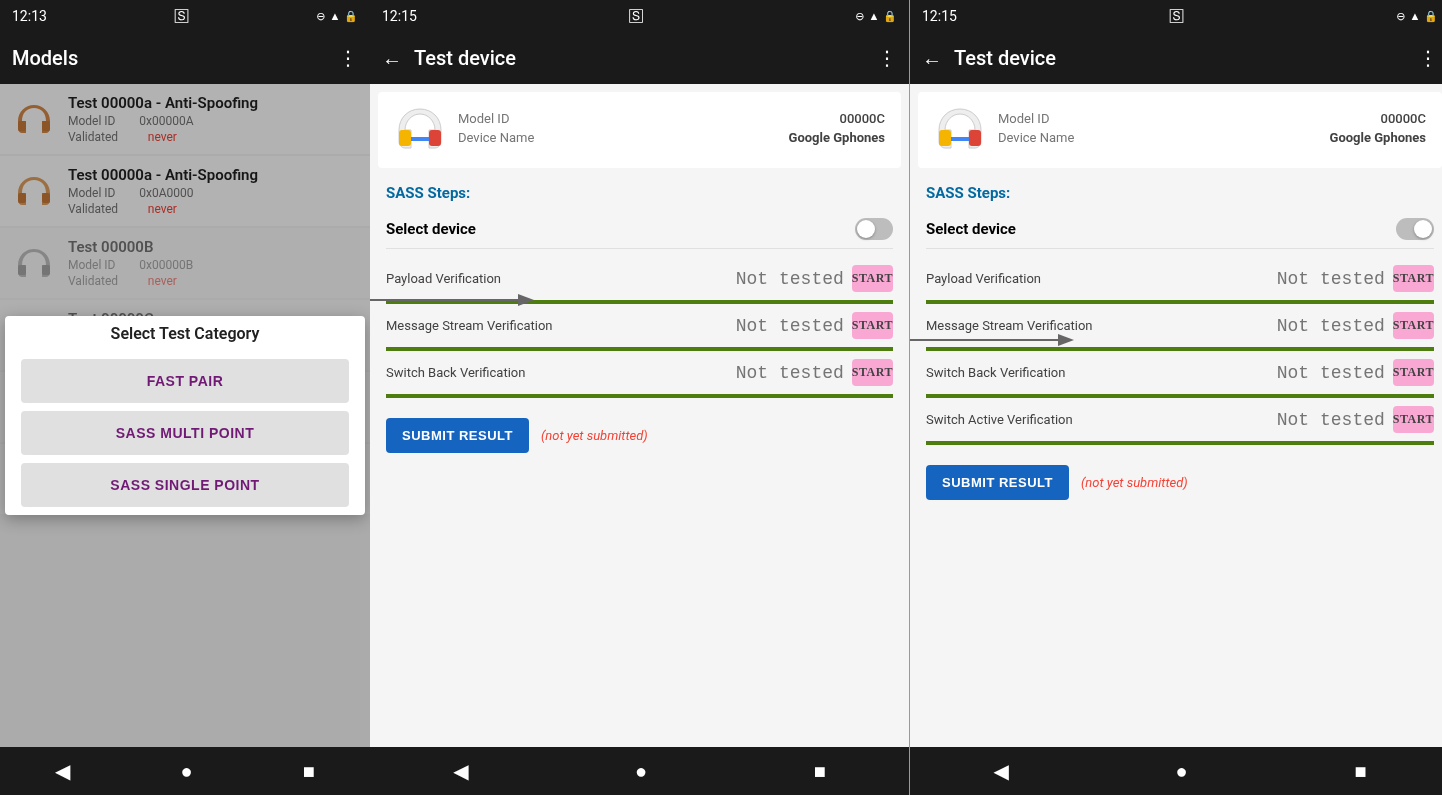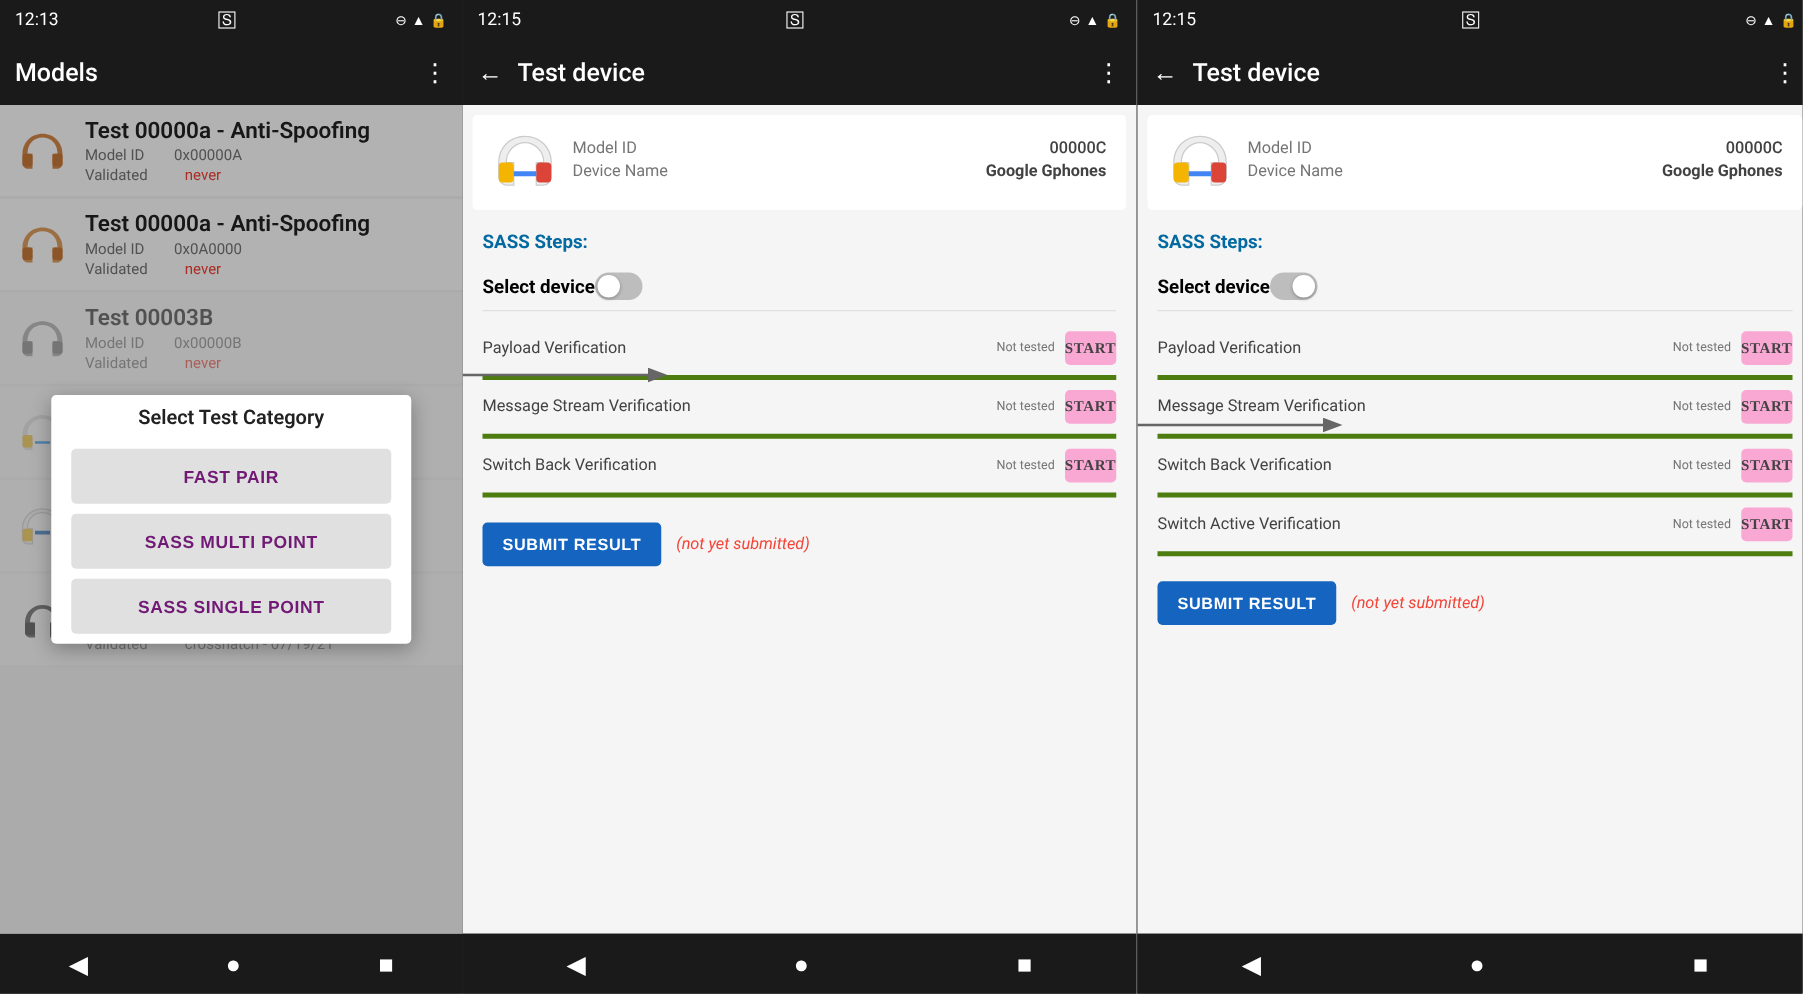--- a/index.html
+++ b/index.html
@@ -103,39 +103,39 @@
     .model-avatar {
       width: 44px;
       height: 44px;
       flex-shrink: 0;
       display: flex;
       align-items: center;
       justify-content: center;
     }
 
     .model-info { flex: 1; }
-    .model-name { font-size: 18px; font-weight: 600; color: #212121; }
+    .model-name { font-size: 15px; font-weight: 600; color: #212121; }
     .model-sub { font-size: 12px; color: #757575; margin-top: 2px; }
     .model-sub span.never { color: #f44336; }
 
     
     .modal-overlay {
       position: absolute;
       top: 0; left: 0; right: 0; bottom: 0;
       background: rgba(0,0,0,0.3);
       display: flex;
       align-items: center;
       justify-content: center;
       z-index: 10;
     }
     .modal-box {
       background: #fff;
       border-radius: 4px;
       padding: 8px 16px;
-      width: 288px;
+      width: 360px;
       box-shadow: 0 4px 16px rgba(0,0,0,0.3);
     }
     .modal-title {
       font-size: 16px;
       font-weight: 600;
       text-align: center;
       color: #212121;
       margin-bottom: 16px;
     }
     .modal-btn {
@@ -181,21 +181,21 @@
     }
     .device-meta-row span:first-child { color: #757575; }
     .device-meta-row span:last-child { font-weight: 500; }
     .device-meta-row span.bold { font-weight: 700; }
 
     .sass-section { padding: 8px 16px; }
     .sass-title { font-size: 15px; font-weight: 700; color: #0369a1; margin-bottom: 8px; }
 
     .select-device-row {
       display: flex;
-      justify-content: flex-start;
+      justify-content: space-between;
       align-items: center;
       padding: 8px 0;
       border-bottom: 1px solid #e0e0e0;
       margin-bottom: 8px;
     }
     .select-device-label { font-size: 15px; font-weight: 700; }
 
     
     .toggle {
       width: 38px;
@@ -216,21 +216,21 @@
       box-shadow: 0 1px 3px rgba(0,0,0,0.3);
     }
 
     .test-row {
       display: flex;
       align-items: center;
       padding: 8px 0;
       border-bottom: 4px solid #4d7c0f;
     }
     .test-label { font-size: 13px; color: #424242; flex: 1; }
-    .test-status { font-size: 10px; color: #757575; margin-right: 8px; min-width: 70px; text-align: right; }
+    .test-status { font-size: 18px; color: #757575; margin-right: 8px; min-width: 70px; text-align: right; font-family: Liberation Mono, monospace; }
     .start-btn {
       background: #f9a8d4;
       border: none;
       border-radius: 4px;
       padding: 6px 0;
       font-size: 12px;
       font-weight: 700;
       color: #424242;
       cursor: pointer;
       letter-spacing: 0.5px;
@@ -347,21 +347,21 @@
 
     <div class="model-item dimmed">
       <div class="model-avatar">
         <svg viewBox="0 0 40 40" width="40" height="40">
           <path d="M20 6 C11 6 4 13 4 22 L4 30 C4 32 6 34 8 34 L12 34 L12 22 L8 22 C8 14 13 9 20 9 C27 9 32 14 32 22 L28 22 L28 34 L32 34 C34 34 36 32 36 30 L36 22 C36 13 29 6 20 6Z" fill="#9e9e9e" stroke="none"></path>
           <rect x="4" y="22" width="8" height="10" rx="2" fill="#757575"></rect>
           <rect x="28" y="22" width="8" height="10" rx="2" fill="#757575"></rect>
         </svg>
       </div>
       <div class="model-info">
-        <div class="model-name">Test 00003B</div>
+        <div class="model-name">Test 00000B</div>
         <div class="model-sub">Model ID&nbsp;&nbsp;&nbsp;&nbsp;&nbsp;&nbsp;&nbsp;&nbsp;0x00000B</div>
         <div class="model-sub">Validated&nbsp;&nbsp;&nbsp;&nbsp;&nbsp;&nbsp;&nbsp;&nbsp;&nbsp;&nbsp;<span class="never">never</span></div>
       </div>
     </div>
 
     <div class="model-item dimmed">
       <div class="model-avatar">
 
         <svg viewBox="0 0 40 40" width="40" height="40">
           <path d="M20 6 C11 6 4 13 4 22 L4 30 C4 32 6 34 8 34 L12 34 L12 22 L8 22 C8 14 13 9 20 9 C27 9 32 14 32 22 L28 22 L28 34 L32 34 C34 34 36 32 36 30 L36 22 C36 13 29 6 20 6Z" fill="#e0e0e0" stroke="none"></path>

